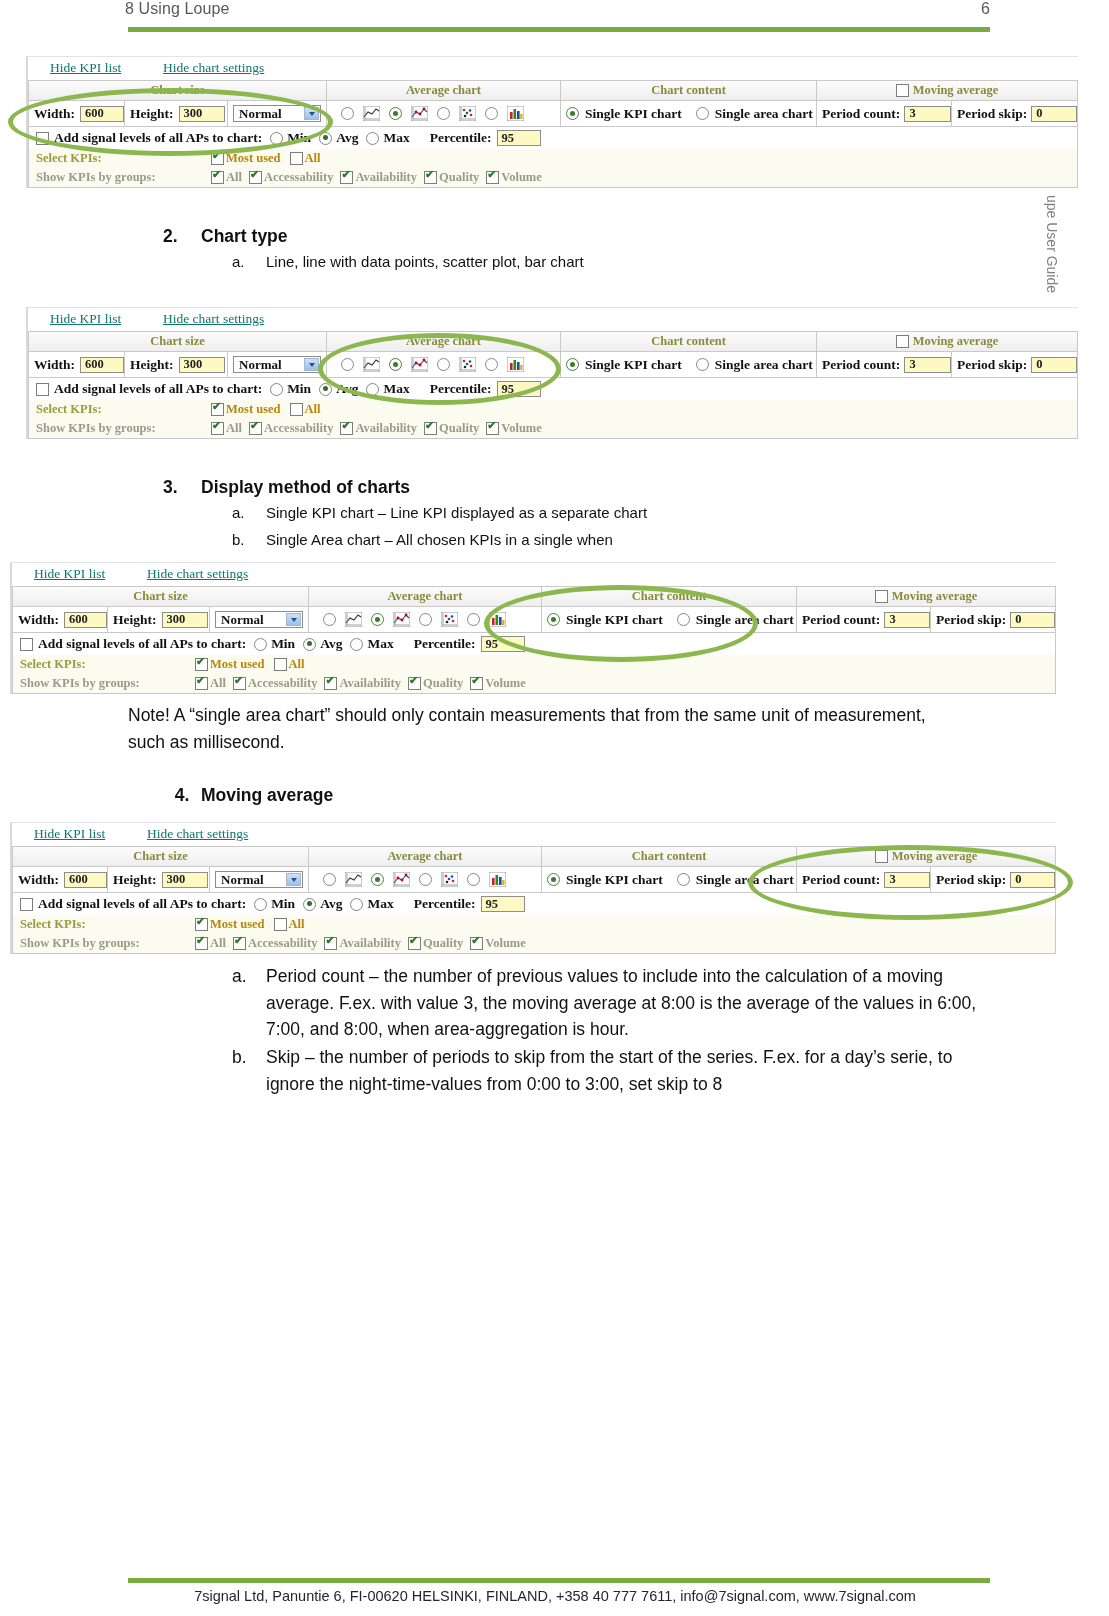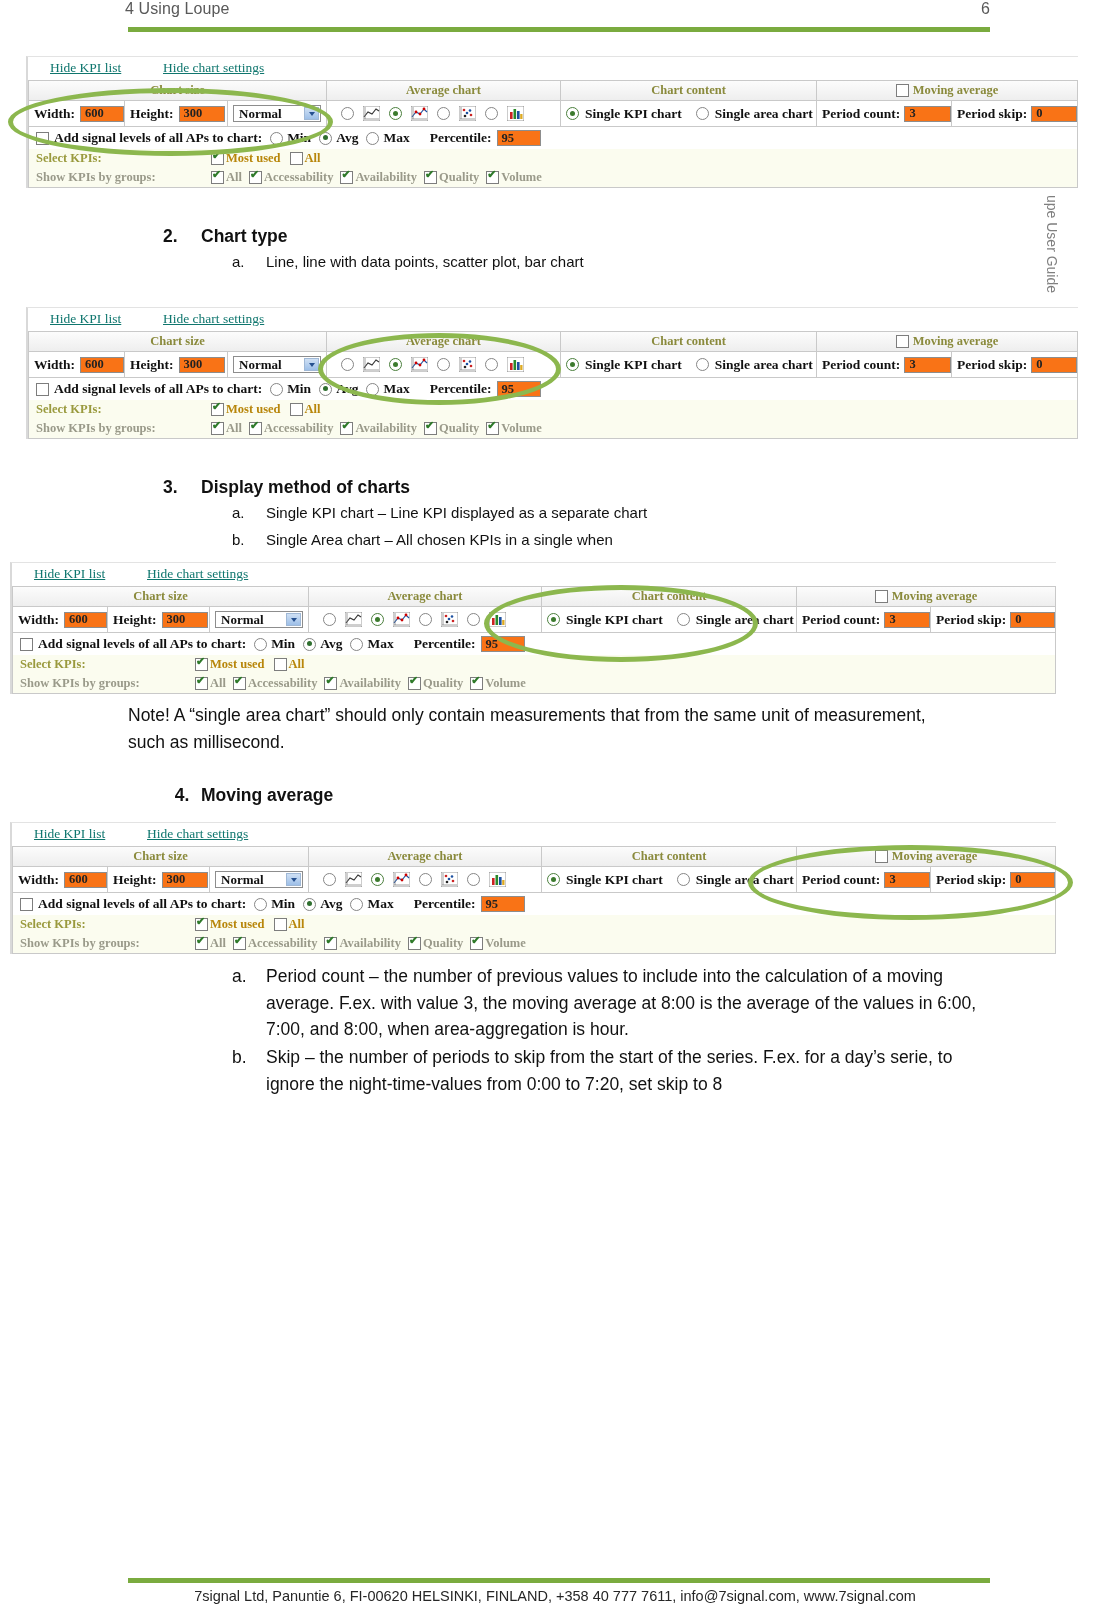--- a/index.html
+++ b/index.html
@@ -122,21 +122,21 @@
     justify-content: flex-start; padding-left: 5px;
   }
   .row.sub {
     height: 22px; border-top: 1px solid #c9c9c9; background:#fff;
     align-items: center; padding-left: 7px; font-size: 13.5px;
     color:#111; font-weight:bold; white-space: nowrap;
   }
 
   .tb {
     border: 1px solid #8d8d8d;
-    background: #f97316;
+    background: #fef9c3;
     height: 16px;
     font-size: 12.5px;
     color: #222;
     display: inline-flex; align-items: center;
     padding: 0 4px;
     box-sizing: border-box;
     font-family: "Liberation Serif", serif;
   }
   .sel {
     border: 1px solid #8d8d8d;
@@ -204,21 +204,21 @@
     border: 5px solid #8cb74e;
     border-radius: 50%;
     background: transparent;
     pointer-events: none;
   }
 </style>
 </head>
 <body>
 
 <div class="pg-header">
-  <div class="h-title">4 Using Loupe</div>
+  <div class="h-title">8 Using Loupe</div>
   <div class="h-page">6</div>
 </div>
 <div class="hrule top"></div>
 
 <div class="side-caption">upe User Guide</div>
 
 <div class="shot" id="shot1" style="left:26px; top:56px; width:1052px;">
   <div class="links">
     <span class="lnk a">Hide KPI list</span>
     <span class="lnk b">Hide chart settings</span>
@@ -776,17 +776,17 @@
   </div>
 </div>
 <div class="ellipse" style="left:748px; top:845px; width:315px; height:65px;"></div>
 
 <div class="para-hang" style="left:266px; top:963px; width:718px;">
   <span class="let">a.</span>
   <span>Period count – the number of previous values to include into the calculation of a moving average. F.ex. with value 3, the moving average at 8:00 is the average of the values in 6:00, 7:00, and 8:00, when area-aggregation is hour.</span>
 </div>
 <div class="para-hang" style="left:266px; top:1044px; width:718px;">
   <span class="let">b.</span>
-  <span>Skip – the number of periods to skip from the start of the series. F.ex. for a day’s serie, to ignore the night-time-values from 0:00 to 7:20, set skip to 8</span>
+  <span>Skip – the number of periods to skip from the start of the series. F.ex. for a day’s serie, to ignore the night-time-values from 0:00 to 3:00, set skip to 8</span>
 </div>
 
 <div class="hrule bottom"></div>
 <div class="pg-footer">7signal Ltd, Panuntie 6, FI-00620 HELSINKI, FINLAND, +358 40 777 7611, info@7signal.com, www.7signal.com</div>
 
 </body></html>

